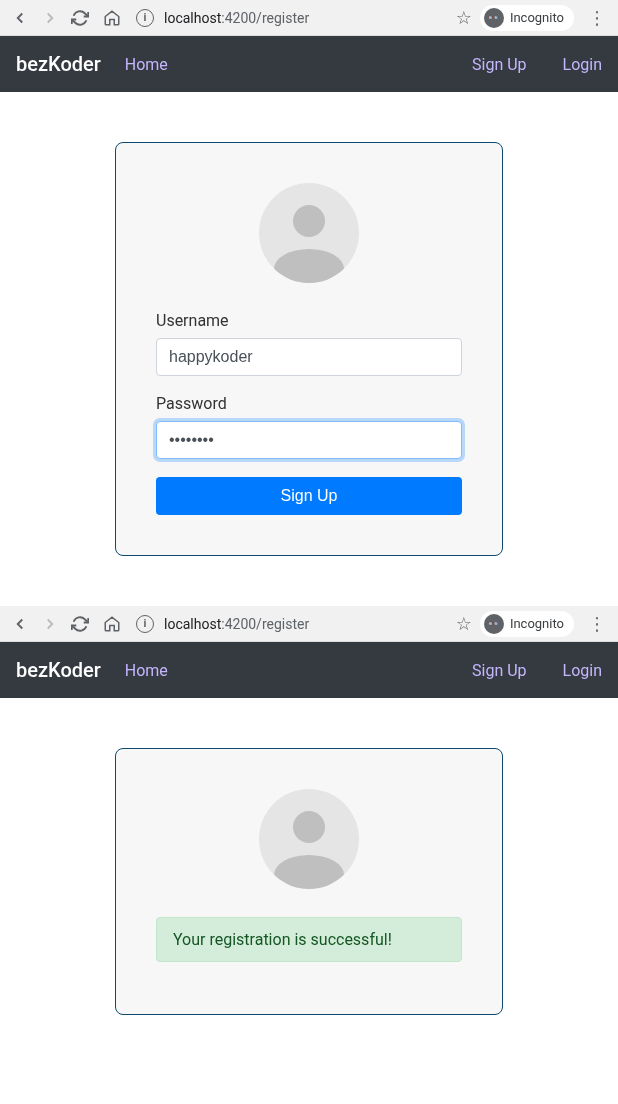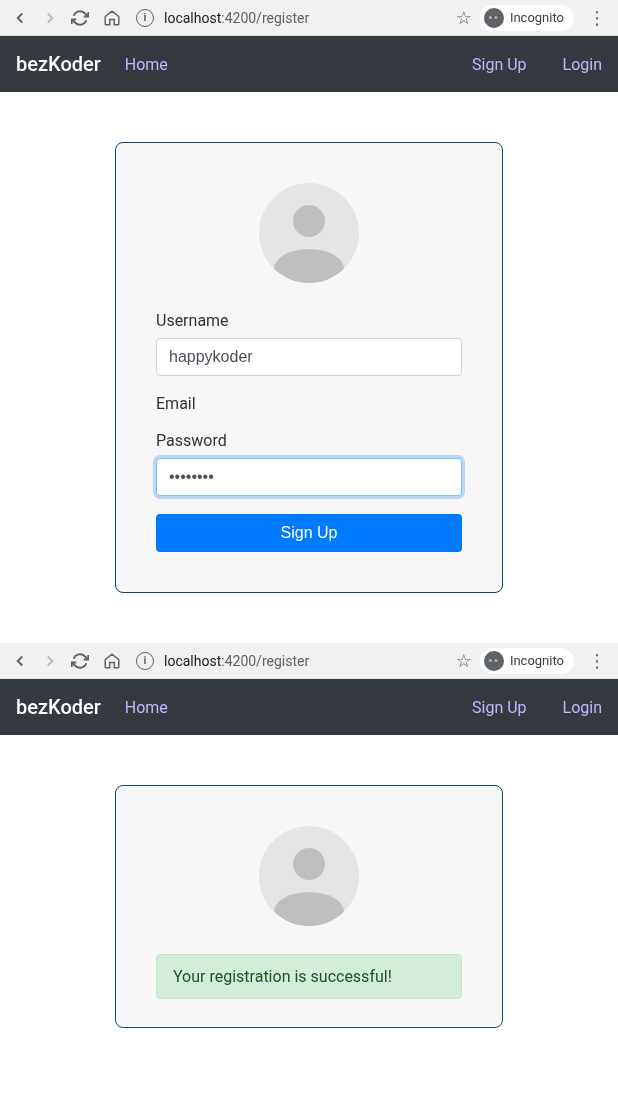--- a/index.html
+++ b/index.html
@@ -34,21 +34,21 @@
     
     .form-group { margin-bottom: 18px; }
     .form-label { display: block; font-size: 16px; color: #333; margin-bottom: 8px; }
     .form-control { width: 100%; height: 38px; padding: 18px 12px; font-size: 16px; color: #495057; background: #fff; border: 1px solid #ced4da; border-radius: 4px; }
     .form-control.focused { border-color: #80bdff; box-shadow: 0 0 0 3px rgba(0,123,255,0.25); outline: none; }
     
     .btn-primary { width: 100%; height: 38px; background: #007bff; color: #fff; border: none; border-radius: 4px; font-size: 16px; cursor: pointer; }
     
     .alert-success { background: #d4edda; border: 1px solid #c3e6cb; color: #155724; padding: 12px 16px; border-radius: 4px; font-size: 16px; }
     
-    .card.success { padding: 40px 40px 28px 40px; }
+    .card.success { padding: 40px 40px 52px 40px; }
     .second-screenshot .page-content { padding: 50px 0 40px 0; }
   </style>
 </head>
 <body>
 
 <div class="first-screenshot">
   <div class="browser-chrome">
     <div class="nav-arrow">
       <svg width="18" height="18" viewBox="0 0 24 24" fill="none" stroke="#5f6368" stroke-width="2.5">
           <path d="M15 18l-6-6 6-6"></path>
@@ -100,21 +100,20 @@
           <div class="avatar-body"></div>
         </div>
       </div>
 
       <div class="form-group">
         <label class="form-label">Username</label>
         <input class="form-control" type="text" value="happykoder" style="">
       </div>
 
       <div class="form-group">
-        <label class="form-label">Email</label>
       </div>
 
       <div class="form-group">
         <label class="form-label">Password</label>
         <input class="form-control focused" type="text" value="••••••••" style="">
       </div>
 
       <button class="btn-primary">Sign Up</button>
     </div>
   </div>

